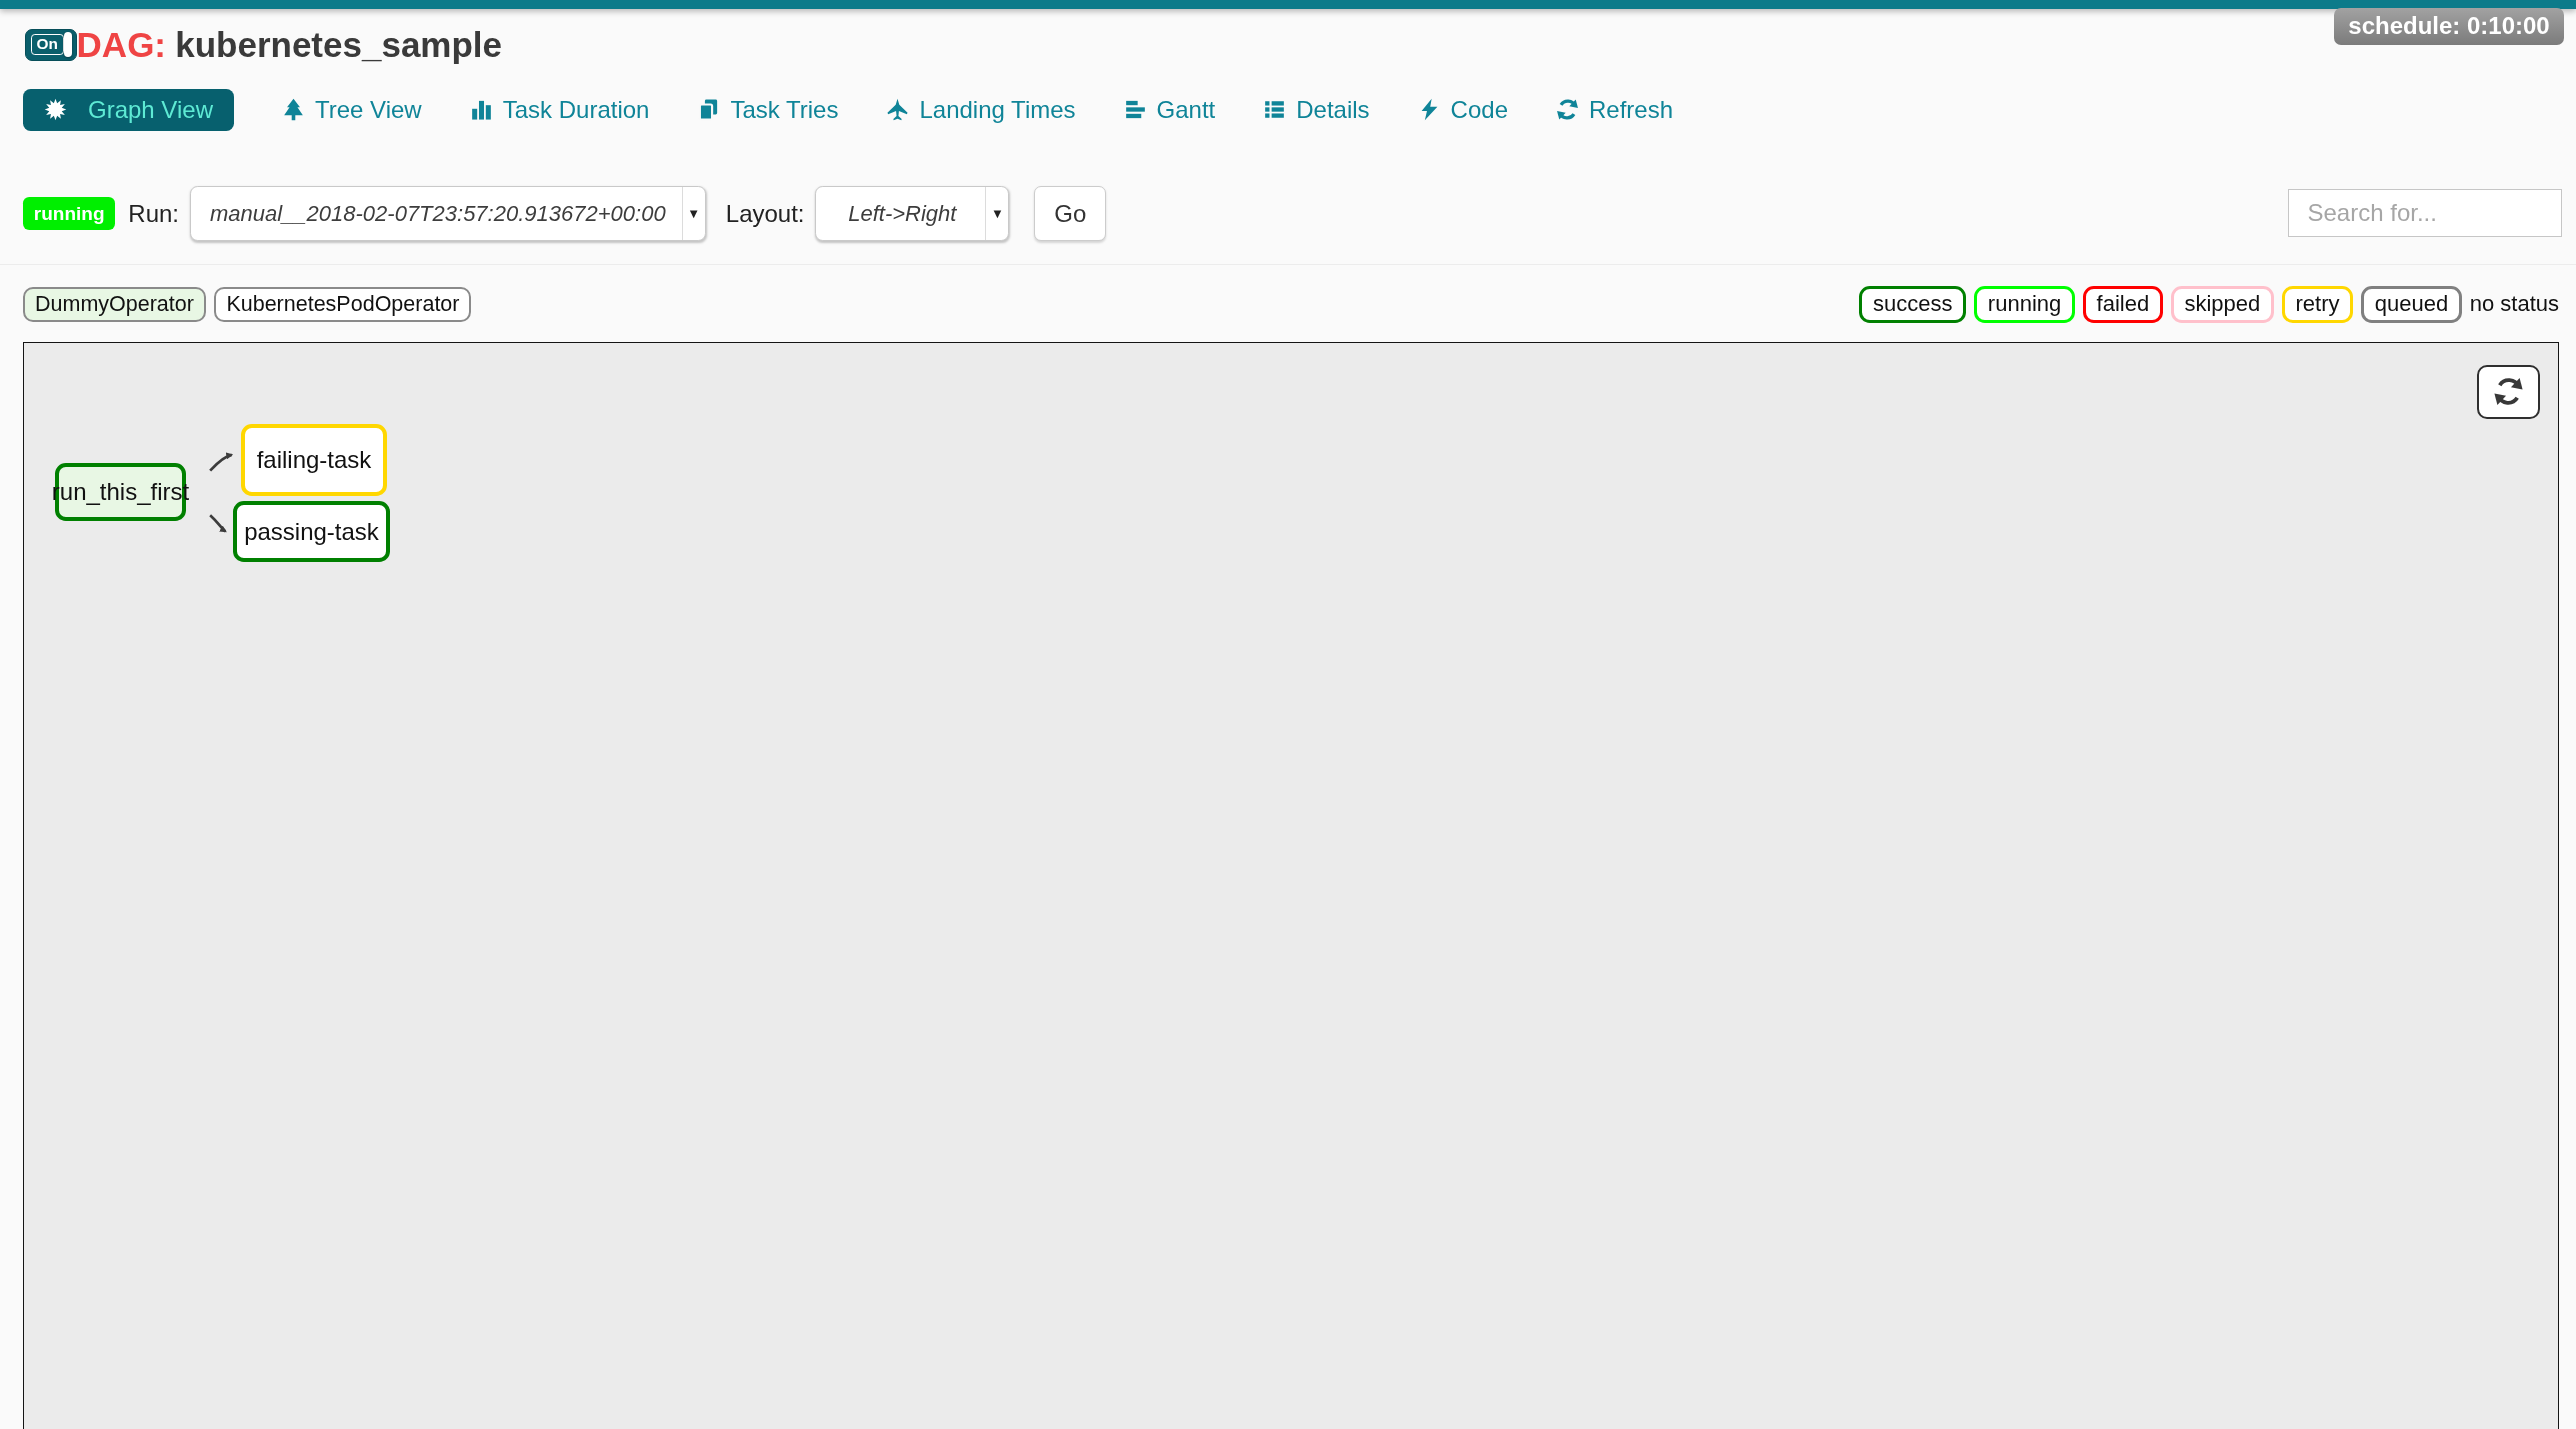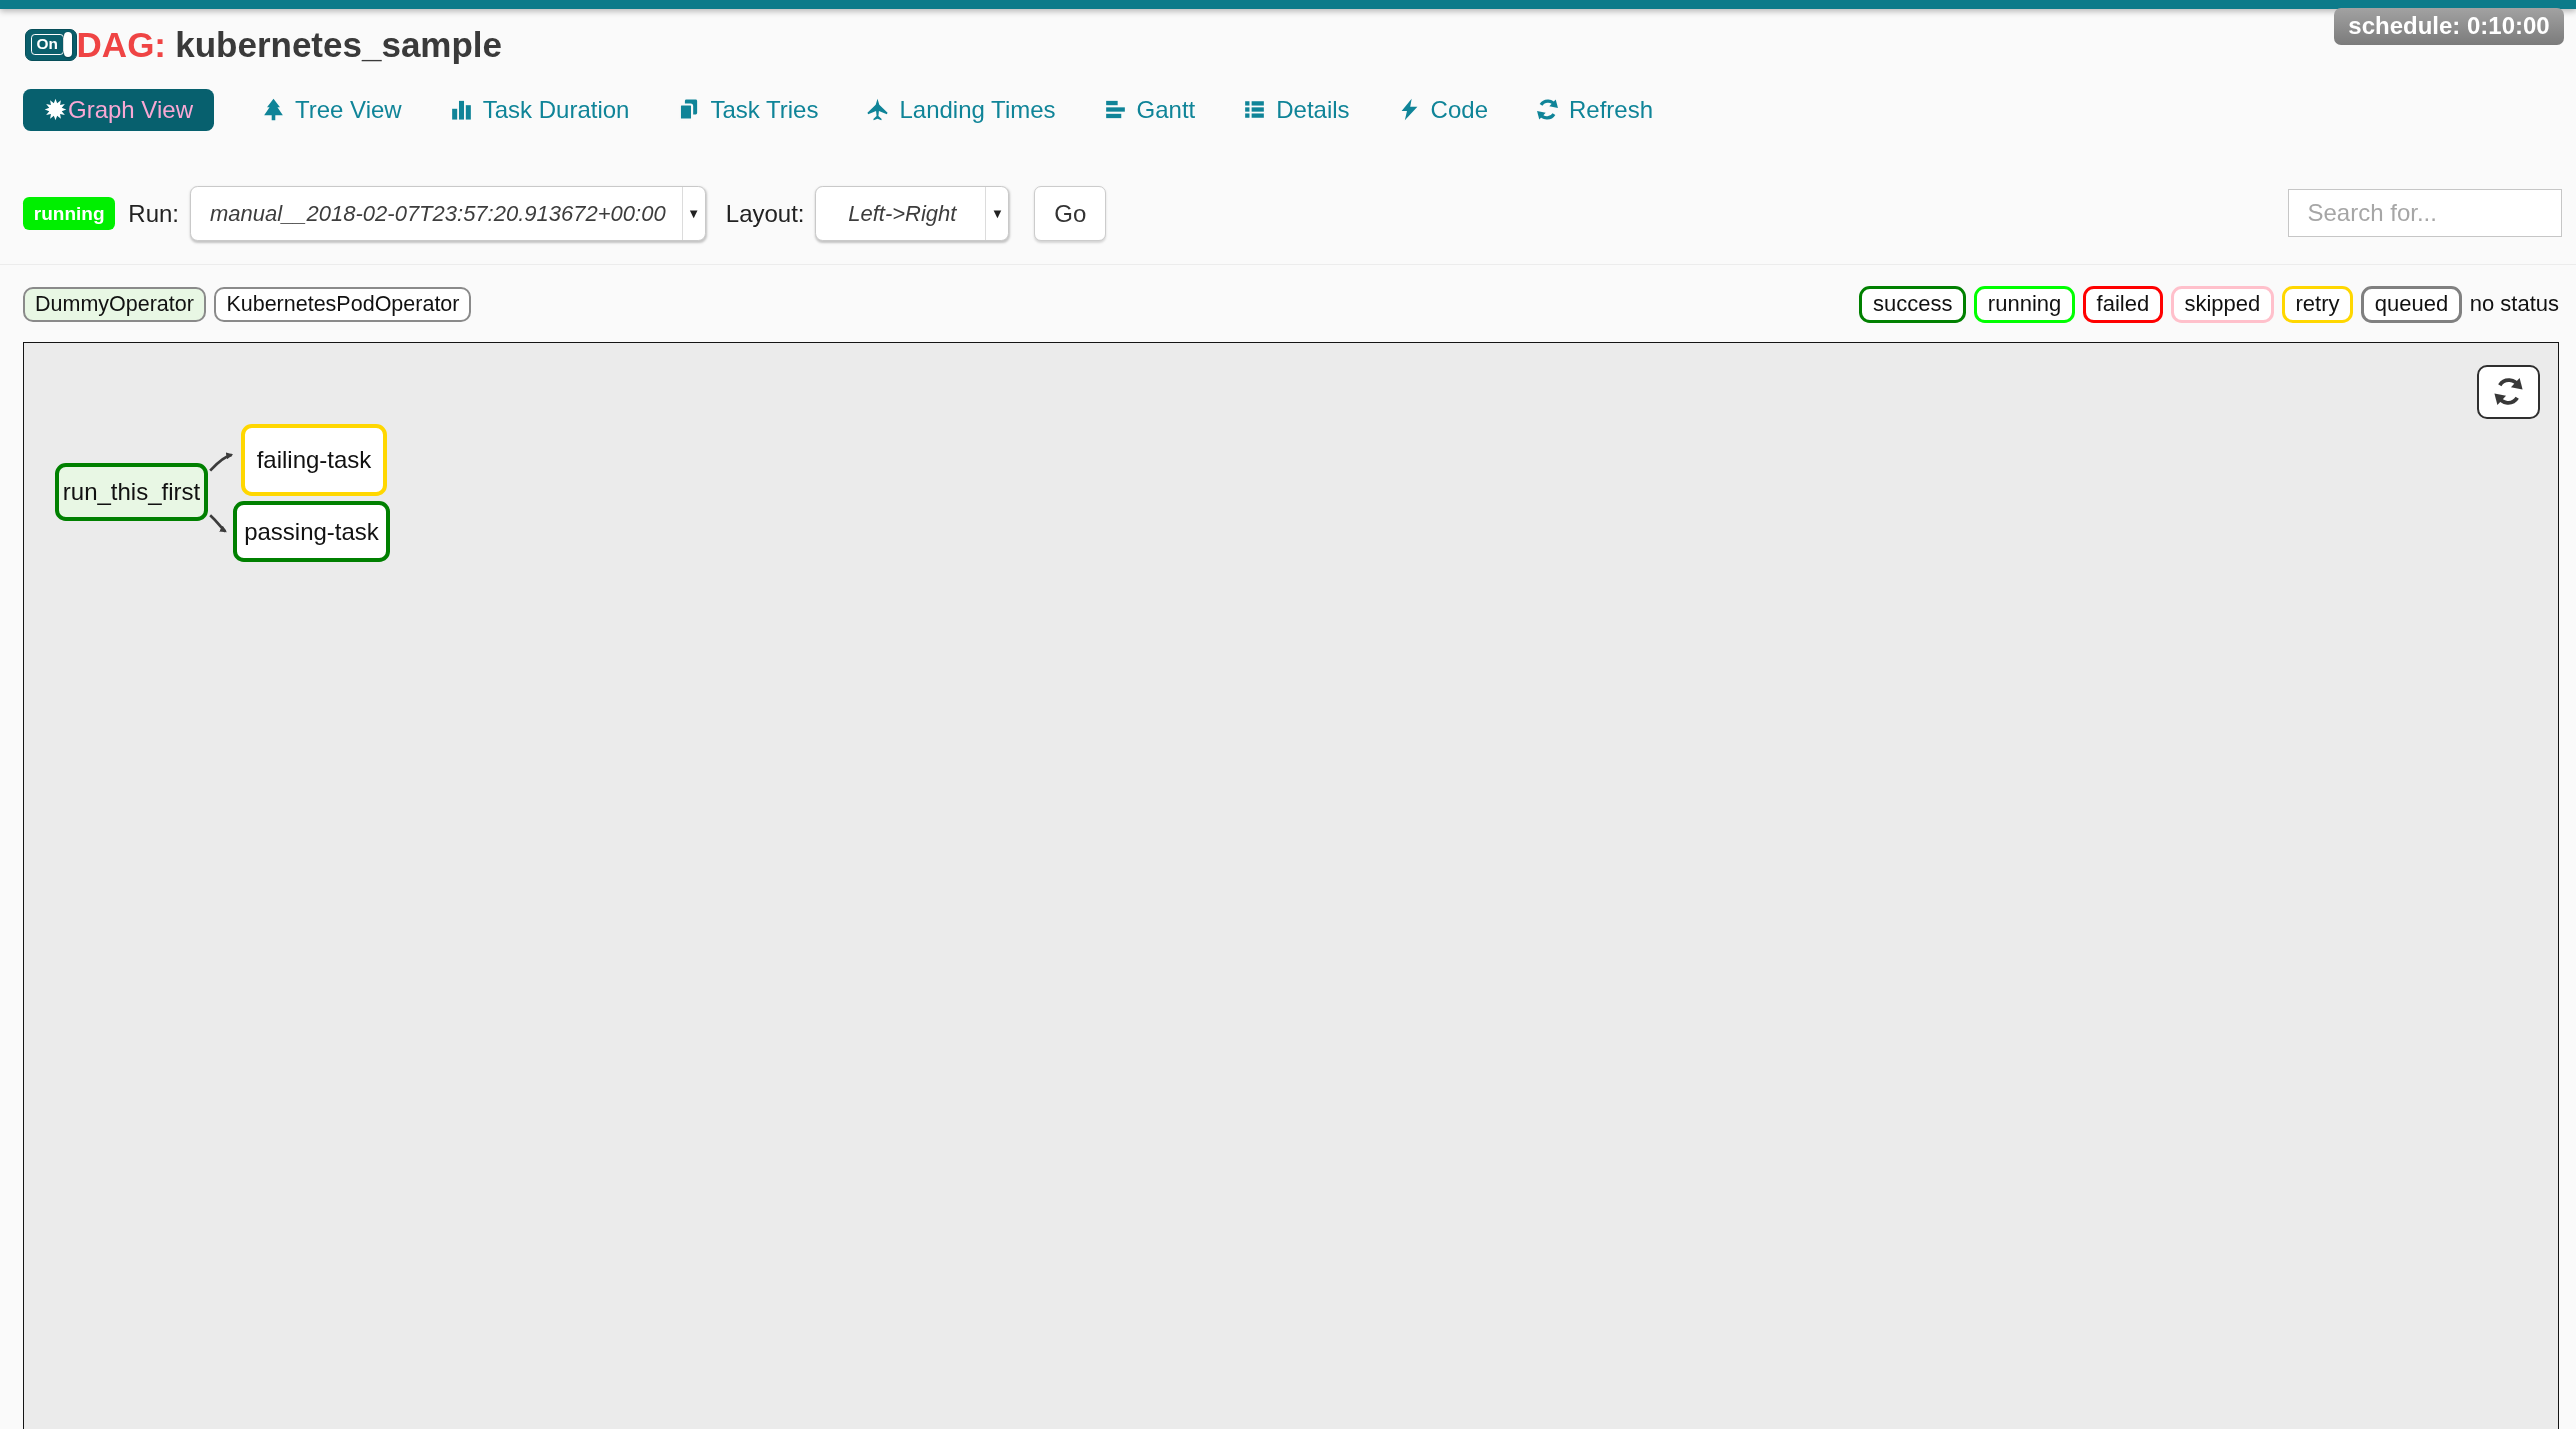--- a/index.html
+++ b/index.html
@@ -42,22 +42,22 @@
     padding: 0 14px; border-radius: 7px;
     background: linear-gradient(#a2a2a2, #7b7b7b);
     color: #fff; font-size: 24px; font-weight: bold;
   }
   
   .nav-row {
     position: absolute; top: 82px; left: 23px; height: 55px;
     display: flex; align-items: center;
   }
   .btn-graph {
-    height: 42px; display: flex; align-items: center; gap: 1px;
-    padding: 0 21px; background: #07606e; color: #f9a8d4;
+    height: 42px; display: flex; align-items: center; gap: 21px;
+    padding: 0 21px; background: #07606e; color: #5eead4;
     font-size: 24px; border-radius: 7.7px; cursor: pointer; flex: none;
   }
   .nav-link {
     display: flex; align-items: center; gap: 10px;
     color: #0f8498; font-size: 24px; margin-left: 48px;
     cursor: pointer; white-space: nowrap;
   }
   .nav-icon { flex: none; }
   
   .run-row {
@@ -132,21 +132,21 @@
   .graph-panel {
     position: absolute; top: 342px; left: 23px; width: 2536px; height: 1093px;
     background: #ebebeb; border: 1.5px solid #141414;
   }
   .edges-svg { position: absolute; left: 0; top: 0; }
   .node {
     position: absolute; display: flex; align-items: center; justify-content: center;
     font-size: 24px; color: #111; background: #fff;
     border: 4.6px solid; border-radius: 10.8px; cursor: pointer; white-space: nowrap;
   }
-  .node-run-this-first { left: 31px;  top: 120px; width: 153px; height: 58px; border-color: #008000; background: #e8f7e4; }
+  .node-run-this-first { left: 31px;  top: 120px; width: 131px; height: 58px; border-color: #008000; background: #e8f7e4; }
   .node-failing-task   { left: 217px; top: 81px; width: 146px; height: 72px; border-color: #ffd700; }
   .node-passing-task   { left: 209px; top: 158px; width: 157px; height: 61px; border-color: #008000; }
   .graph-refresh-btn {
     position: absolute; top: 21.5px; right: 18.5px; width: 63px; height: 54px;
     background: #fff; border: 2.3px solid #2f2f2f; border-radius: 10px;
     display: flex; align-items: center; justify-content: center; cursor: pointer;
   }
 </style>
 </head>
 <body>

